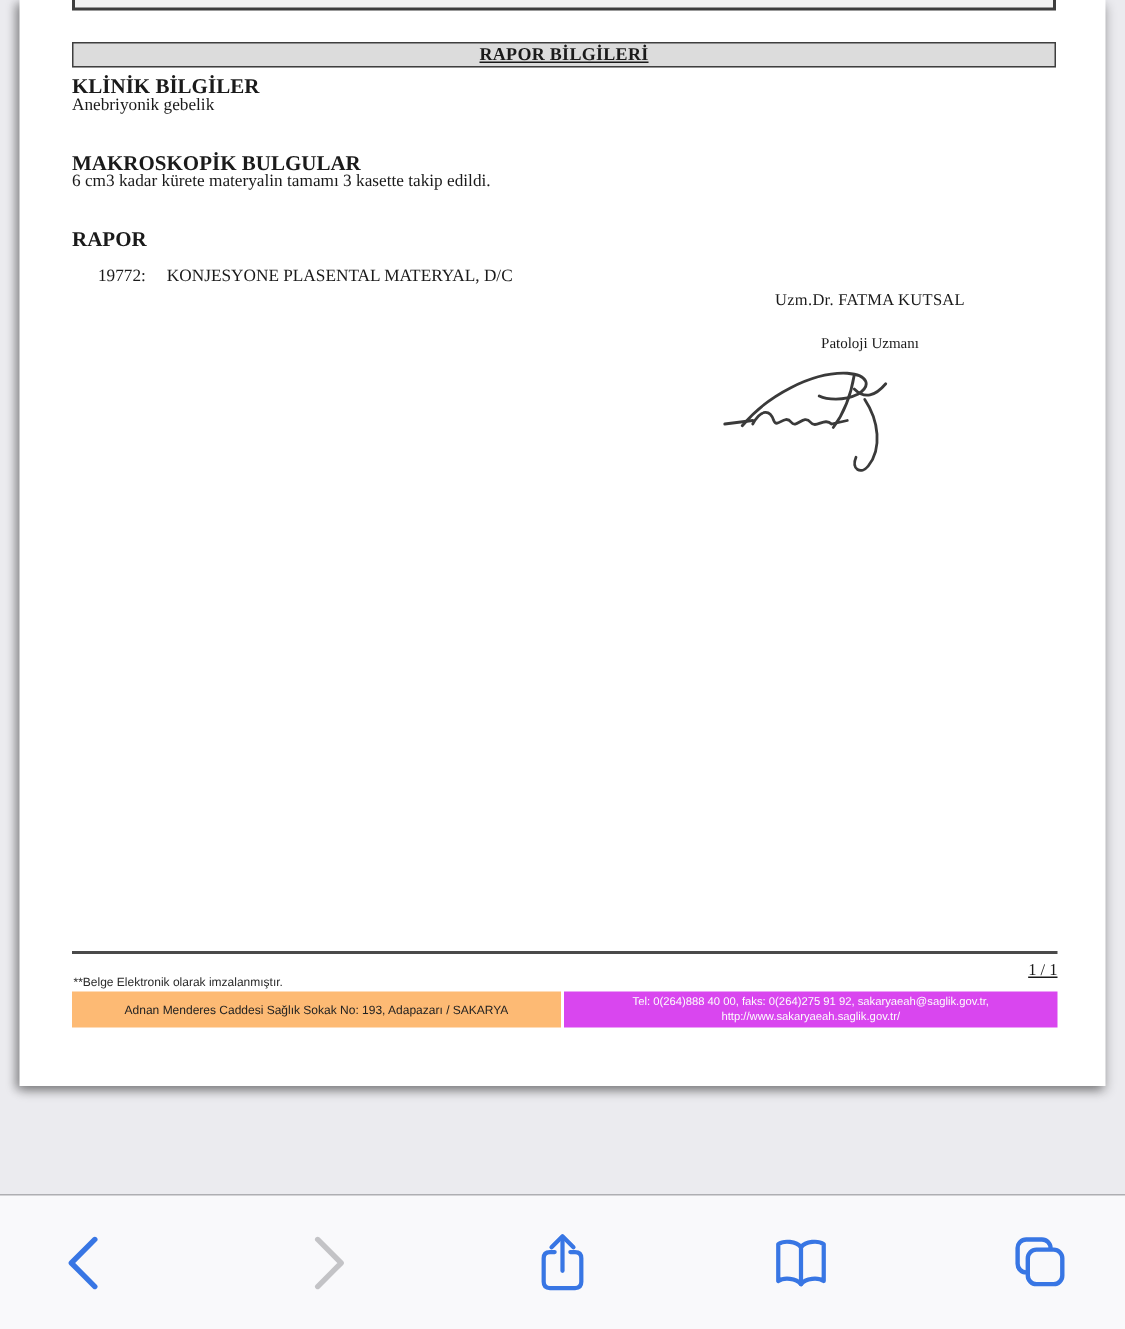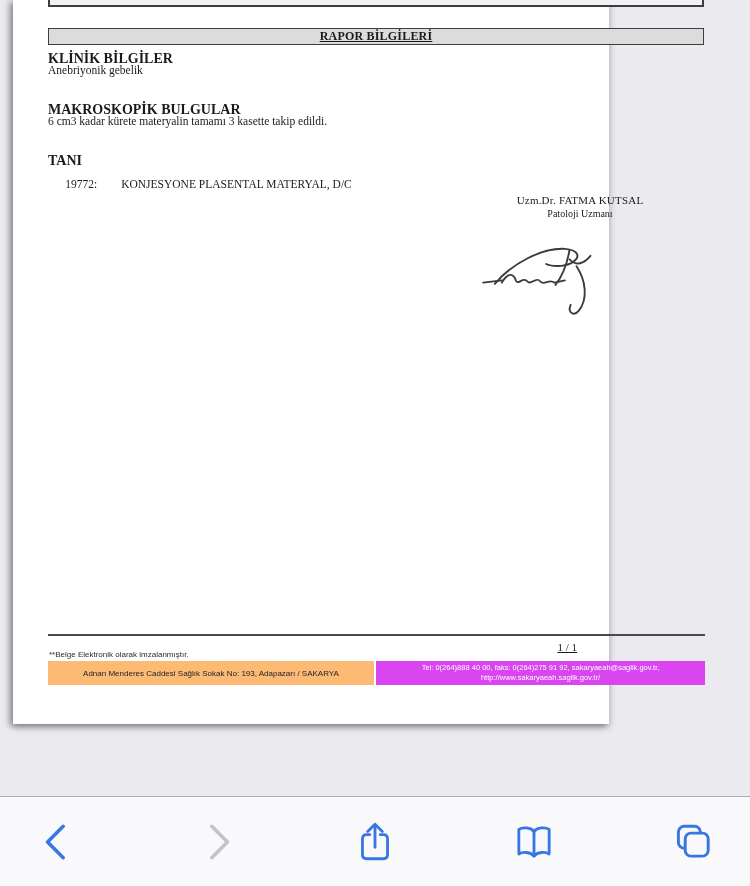--- a/index.html
+++ b/index.html
@@ -3,21 +3,21 @@
 <meta charset="utf-8">
 <style>
   * { margin: 0; padding: 0; box-sizing: border-box; }
   html, body { width: 750px; height: 886px; overflow: hidden; }
   body { background: #ebebef; font-family: "Liberation Serif", serif; position: relative; }
 
   
   .viewer { position: absolute; left: 0; top: 0; width: 750px; height: 796px; background: #ebebef; }
 
   .page {
-    position: absolute; left: 13px; top: 0; width: 596px; height: 724px;
+    position: absolute; left: 13px; top: 0; width: 724px; height: 724px;
     background: #ffffff;
     box-shadow: -4px 2px 6px rgba(0,0,0,0.28), 0 3px 7px rgba(0,0,0,0.30);
     overflow: visible;
   }
 
   .cutoff-box {
     position: absolute; left: 35px; top: -20px; width: 656px; height: 27px;
     background: #f2f2f2; border: 2px solid #3e3e3e;
   }
 
@@ -27,25 +27,25 @@
     display: flex; align-items: center; justify-content: center;
   }
   .report-header-box span {
     font-size: 12px; font-weight: bold; text-decoration: underline; color: #1a1a1a;
     letter-spacing: 0.2px;
   }
 
   .sec-title { position: absolute; left: 35px; font-size: 14px; font-weight: bold; color: #1a1a1a; }
   .sec-body  { position: absolute; left: 35px; font-size: 11.5px; color: #1a1a1a; }
   .tani-line { white-space: pre; }
-  .tani-code { margin-right: 24px; }
+  .tani-code { margin-right: 14px; }
 
   .doctor-block { position: absolute; left: 447px; top: 194px; width: 240px; text-align: center; }
   .doctor-name  { font-size: 11px; color: #1a1a1a; letter-spacing: 0.2px; text-align: center; }
-  .doctor-title { font-size: 10px; color: #1a1a1a; margin-top: 2px; }
+  .doctor-title { font-size: 10px; color: #1a1a1a; margin-top: 18px; }
 
   .signature { position: absolute; left: 467px; top: 236px; width: 130px; height: 84px; }
 
   .footer-rule { position: absolute; left: 35px; top: 634px; width: 657px; border-top: 2px solid #4a4a4a; }
 
   .footnote { position: absolute; left: 36px; font-family: "Liberation Sans", sans-serif; font-size: 8px; color: #2a2a2a; }
   .page-number { position: absolute; right: 32px; top: 641px; font-size: 11px; color: #1a1a1a; text-decoration: underline; }
 
   .addr-cell {
     position: absolute; top: 661px; height: 24px;
@@ -79,21 +79,21 @@
     <div class="report-header-box">
       <span>RAPOR BİLGİLERİ</span>
     </div>
 
     <div class="sec-title" style="top:51px">KLİNİK BİLGİLER</div>
     <div class="sec-body" style="top:64px">Anebriyonik gebelik</div>
 
     <div class="sec-title" style="top:102px">MAKROSKOPİK BULGULAR</div>
     <div class="sec-body" style="top:115px">6 cm3 kadar kürete materyalin tamamı 3 kasette takip edildi.</div>
 
-    <div class="sec-title" style="top:153px">TANI</div>
+    <div class="sec-title" style="top:153px">RAPOR</div>
     <div class="sec-body tani-line" style="top:166px">
       <span class="tani-code">19772:</span><span>KONJESYONE PLASENTAL MATERYAL, D/C</span>
     </div>
 
     <div class="doctor-block">
       <div class="doctor-name">Uzm.Dr. FATMA KUTSAL</div>
       <div class="doctor-title">Patoloji Uzmanı</div>
     </div>
 
     <svg class="signature" viewBox="0 0 110 72" fill="none">

